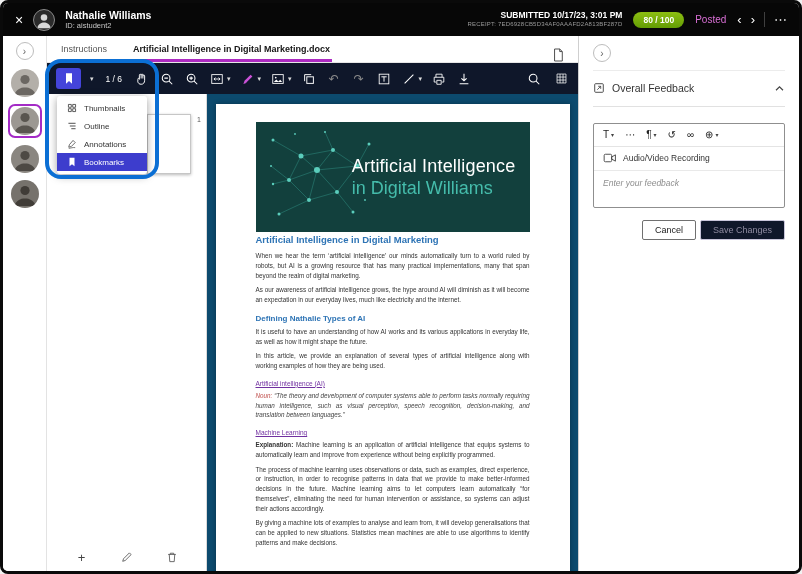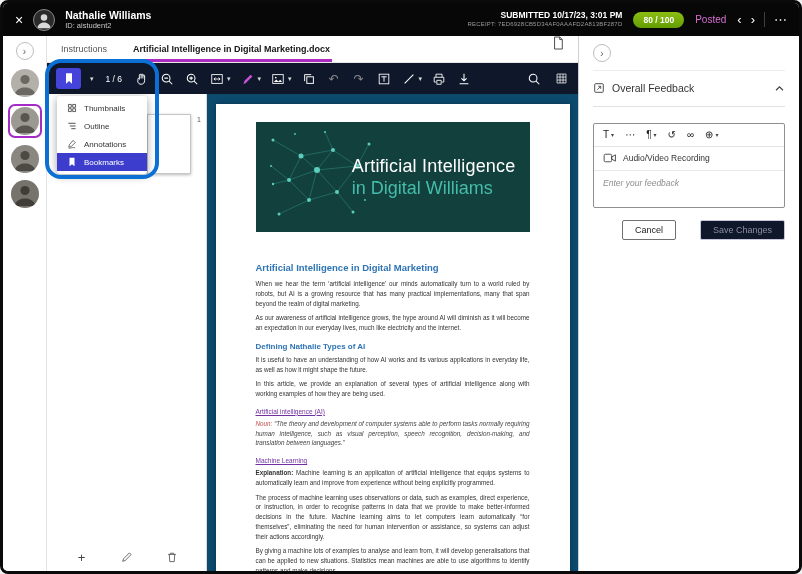--- a/index.html
+++ b/index.html
@@ -38,21 +38,21 @@
             align-items:center; padding-top:6px; gap:7px; }
   .circle-btn { width:18px; height:18px; border-radius:50%; border:1px solid #bdbdbd; background:#fff;
                 color:#666; font-size:10px; display:flex; align-items:center; justify-content:center; cursor:pointer; }
   .avatar-wrap { margin-top:2px; display:flex; flex-direction:column; gap:7px; align-items:center; }
   .avatar { width:28px; height:28px; border-radius:50%; overflow:hidden; display:block; }
   .avatar svg { display:block; }
   .avatar-sel { border:2px solid #a42bc6; border-radius:7px; padding:1px; }
 
   
   .viewer-col { flex:1; min-width:0; display:flex; flex-direction:column; background:#fff; }
-  .tabbar { flex:0 0 27px; display:flex; align-items:flex-start; padding:0 14px; gap:26px; border-bottom:1px solid #e6e6e6; }
+  .tabbar { flex:0 0 27px; display:flex; align-items:flex-end; padding:0 14px; gap:26px; border-bottom:1px solid #e6e6e6; }
   .tab { font-size:9px; color:#555; height:100%; display:flex; align-items:center; position:relative; cursor:pointer; }
   .tab.active { color:#161616; font-weight:bold; }
   .tab.active::after { content:""; position:absolute; left:-2px; right:-2px; bottom:0; height:3px; background:#ad2bc2; }
   .tabbar-doc-icon { margin-left:auto; cursor:pointer; display:flex; }
 
   .viewer { flex:1; position:relative; display:flex; flex-direction:column; min-height:0; }
   .vtoolbar { flex:0 0 31px; background:#0f172a; display:flex; align-items:center; padding:0 9px; gap:9px; color:#fff; }
   .bk-btn { width:25px; height:21px; background:#4444da; border-radius:3px; display:flex; align-items:center;
             justify-content:center; cursor:pointer; }
   .chev { font-size:7px; color:#ddd; cursor:pointer; }
@@ -77,21 +77,21 @@
   .page { width:354px; margin-top:10px; background:#fff; box-shadow:0 0 5px rgba(0,0,0,.32);
           padding:18px 40px 30px; min-height:560px; }
 
   .banner { height:110px; background:#12403d; position:relative; display:flex; align-items:center;
             justify-content:flex-end; padding-right:14px; overflow:hidden; }
   .banner-net { position:absolute; left:4px; top:0; height:110px; width:150px; }
   .banner-text { position:relative; z-index:2; line-height:1.25; }
   .banner-line1 { color:#ffffff; font-size:18px; letter-spacing:.2px; }
   .banner-line2 { color:#45bcab; font-size:18px; }
 
-  .doc-h1 { color:#2e74b5; font-size:9.5px; font-weight:bold; margin:30px 0 6px; }
+  .doc-h1 { color:#2e74b5; font-size:9.5px; font-weight:bold; margin:2px 0 6px; }
   .doc-h2 { color:#2e74b5; font-size:8px; font-weight:bold; margin:9px 0 4px; }
   .doc-p  { font-size:6.3px; color:#333; line-height:1.55; margin-bottom:5px; text-align:justify; }
   .doc-term { color:#7030a0; font-size:6.5px; text-decoration:underline; margin:9px 0 4px; }
   .doc-quote { font-size:6.3px; font-style:italic; color:#444; line-height:1.55; margin-bottom:6px; text-align:justify; }
   .noun { color:#c0504d; }
   .bold { font-weight:bold; }
 
   
   .dropdown { position:absolute; left:10px; top:33px; width:90px; background:#fff; border-radius:3px;
               box-shadow:0 2px 9px rgba(0,0,0,.38); z-index:40; overflow:hidden; padding:3px 0; }
@@ -112,21 +112,21 @@
   .fb-title { font-size:10.5px; font-weight:normal; color:#333; }
   .fb-collapse { margin-left:auto; cursor:pointer; display:flex; }
   .fb-editor { margin-top:16px; border:1px solid #8f8f8f; border-radius:2px; background:#fff; }
   .fb-toolbar { display:flex; align-items:center; gap:11px; padding:6px 9px; border-bottom:1px solid #e4e4e4;
                 font-size:10px; color:#222; }
   .fb-tool { display:flex; align-items:center; gap:2px; cursor:pointer; line-height:1; }
   .fb-tool .chev2 { font-size:6px; color:#444; }
   .fb-av { display:flex; align-items:center; gap:6px; padding:6px 9px 7px; font-size:8.5px; color:#333;
            border-bottom:1px solid #e9e9e9; cursor:pointer; }
   .fb-input { padding:7px 9px; min-height:36px; font-size:8.5px; font-style:italic; color:#8e8e8e; cursor:text; }
-  .fb-buttons { display:flex; justify-content:flex-end; gap:24px; margin-top:12px; }
+  .fb-buttons { display:flex; justify-content:flex-end; gap:4px; margin-top:12px; }
   .btn { border-radius:2px; padding:4px 12px; font-size:9px; cursor:pointer; }
   .btn-cancel { background:#fff; border:1px solid #707070; color:#222; }
   .btn-save { background:#0f172a; border:1px solid #c9c6db; color:#8f8ba0; cursor:default; }
 </style>
 </head>
 <body>
 
 <div class="app">
 
   <header class="topbar">

